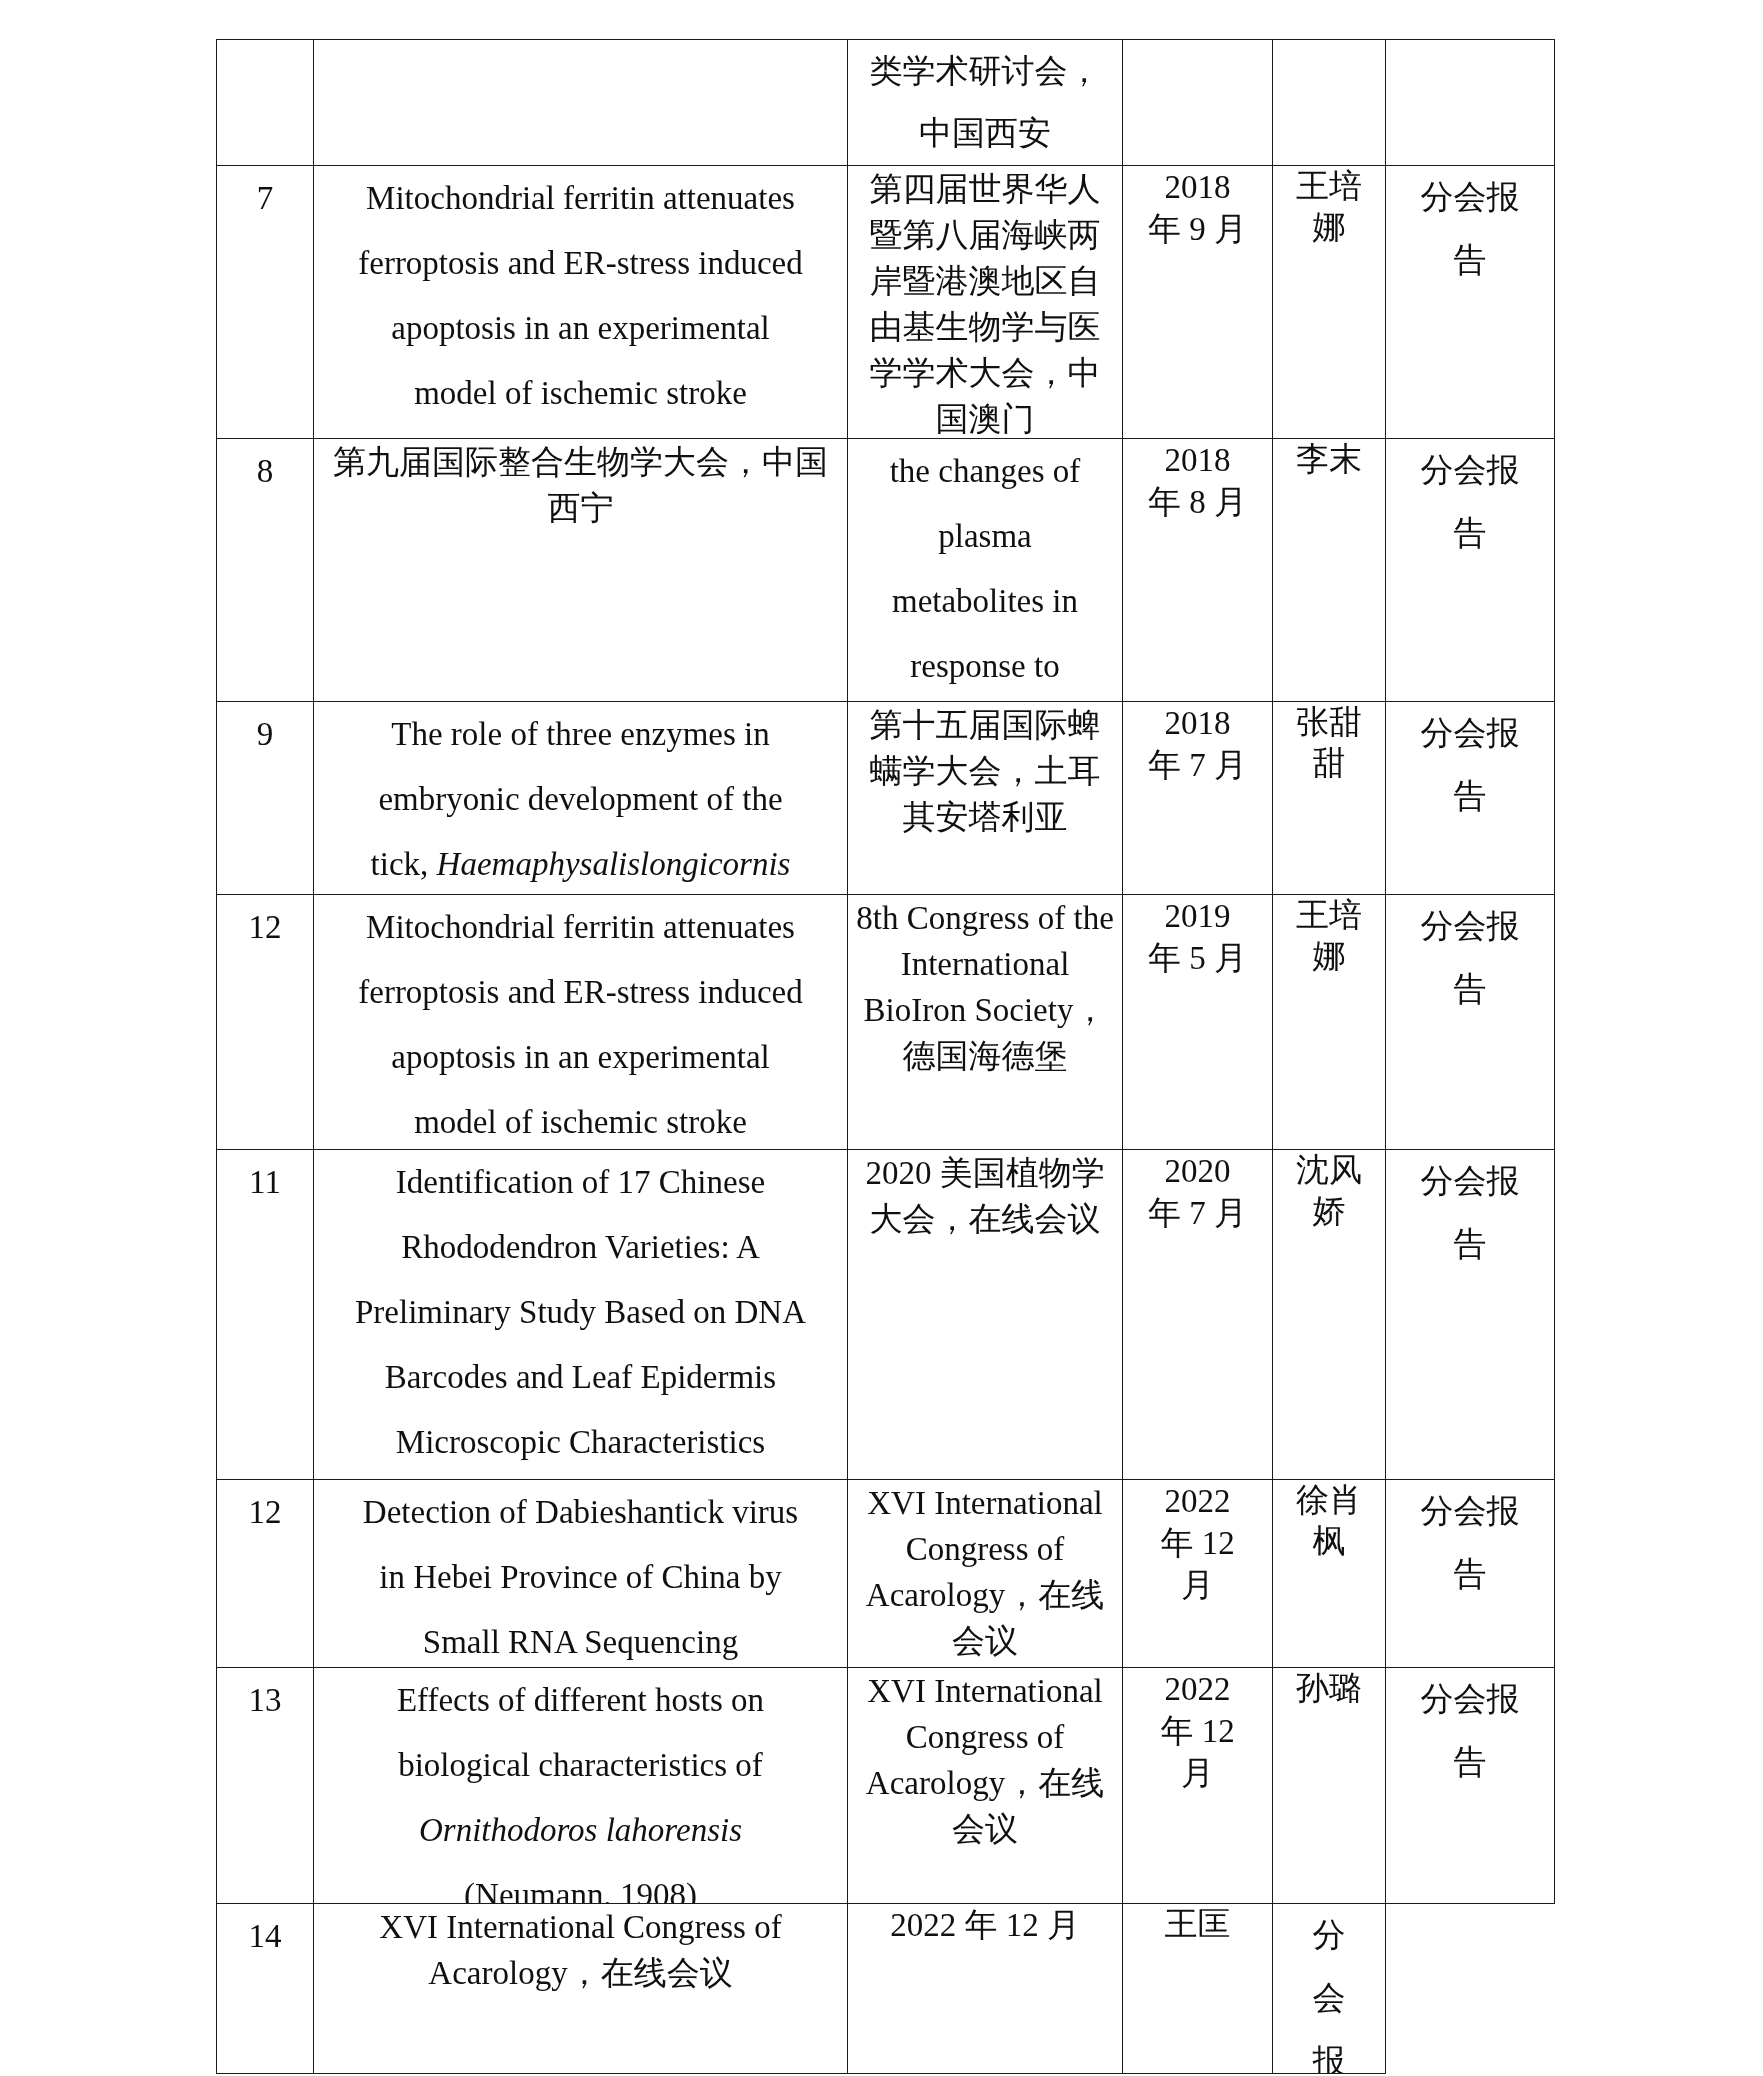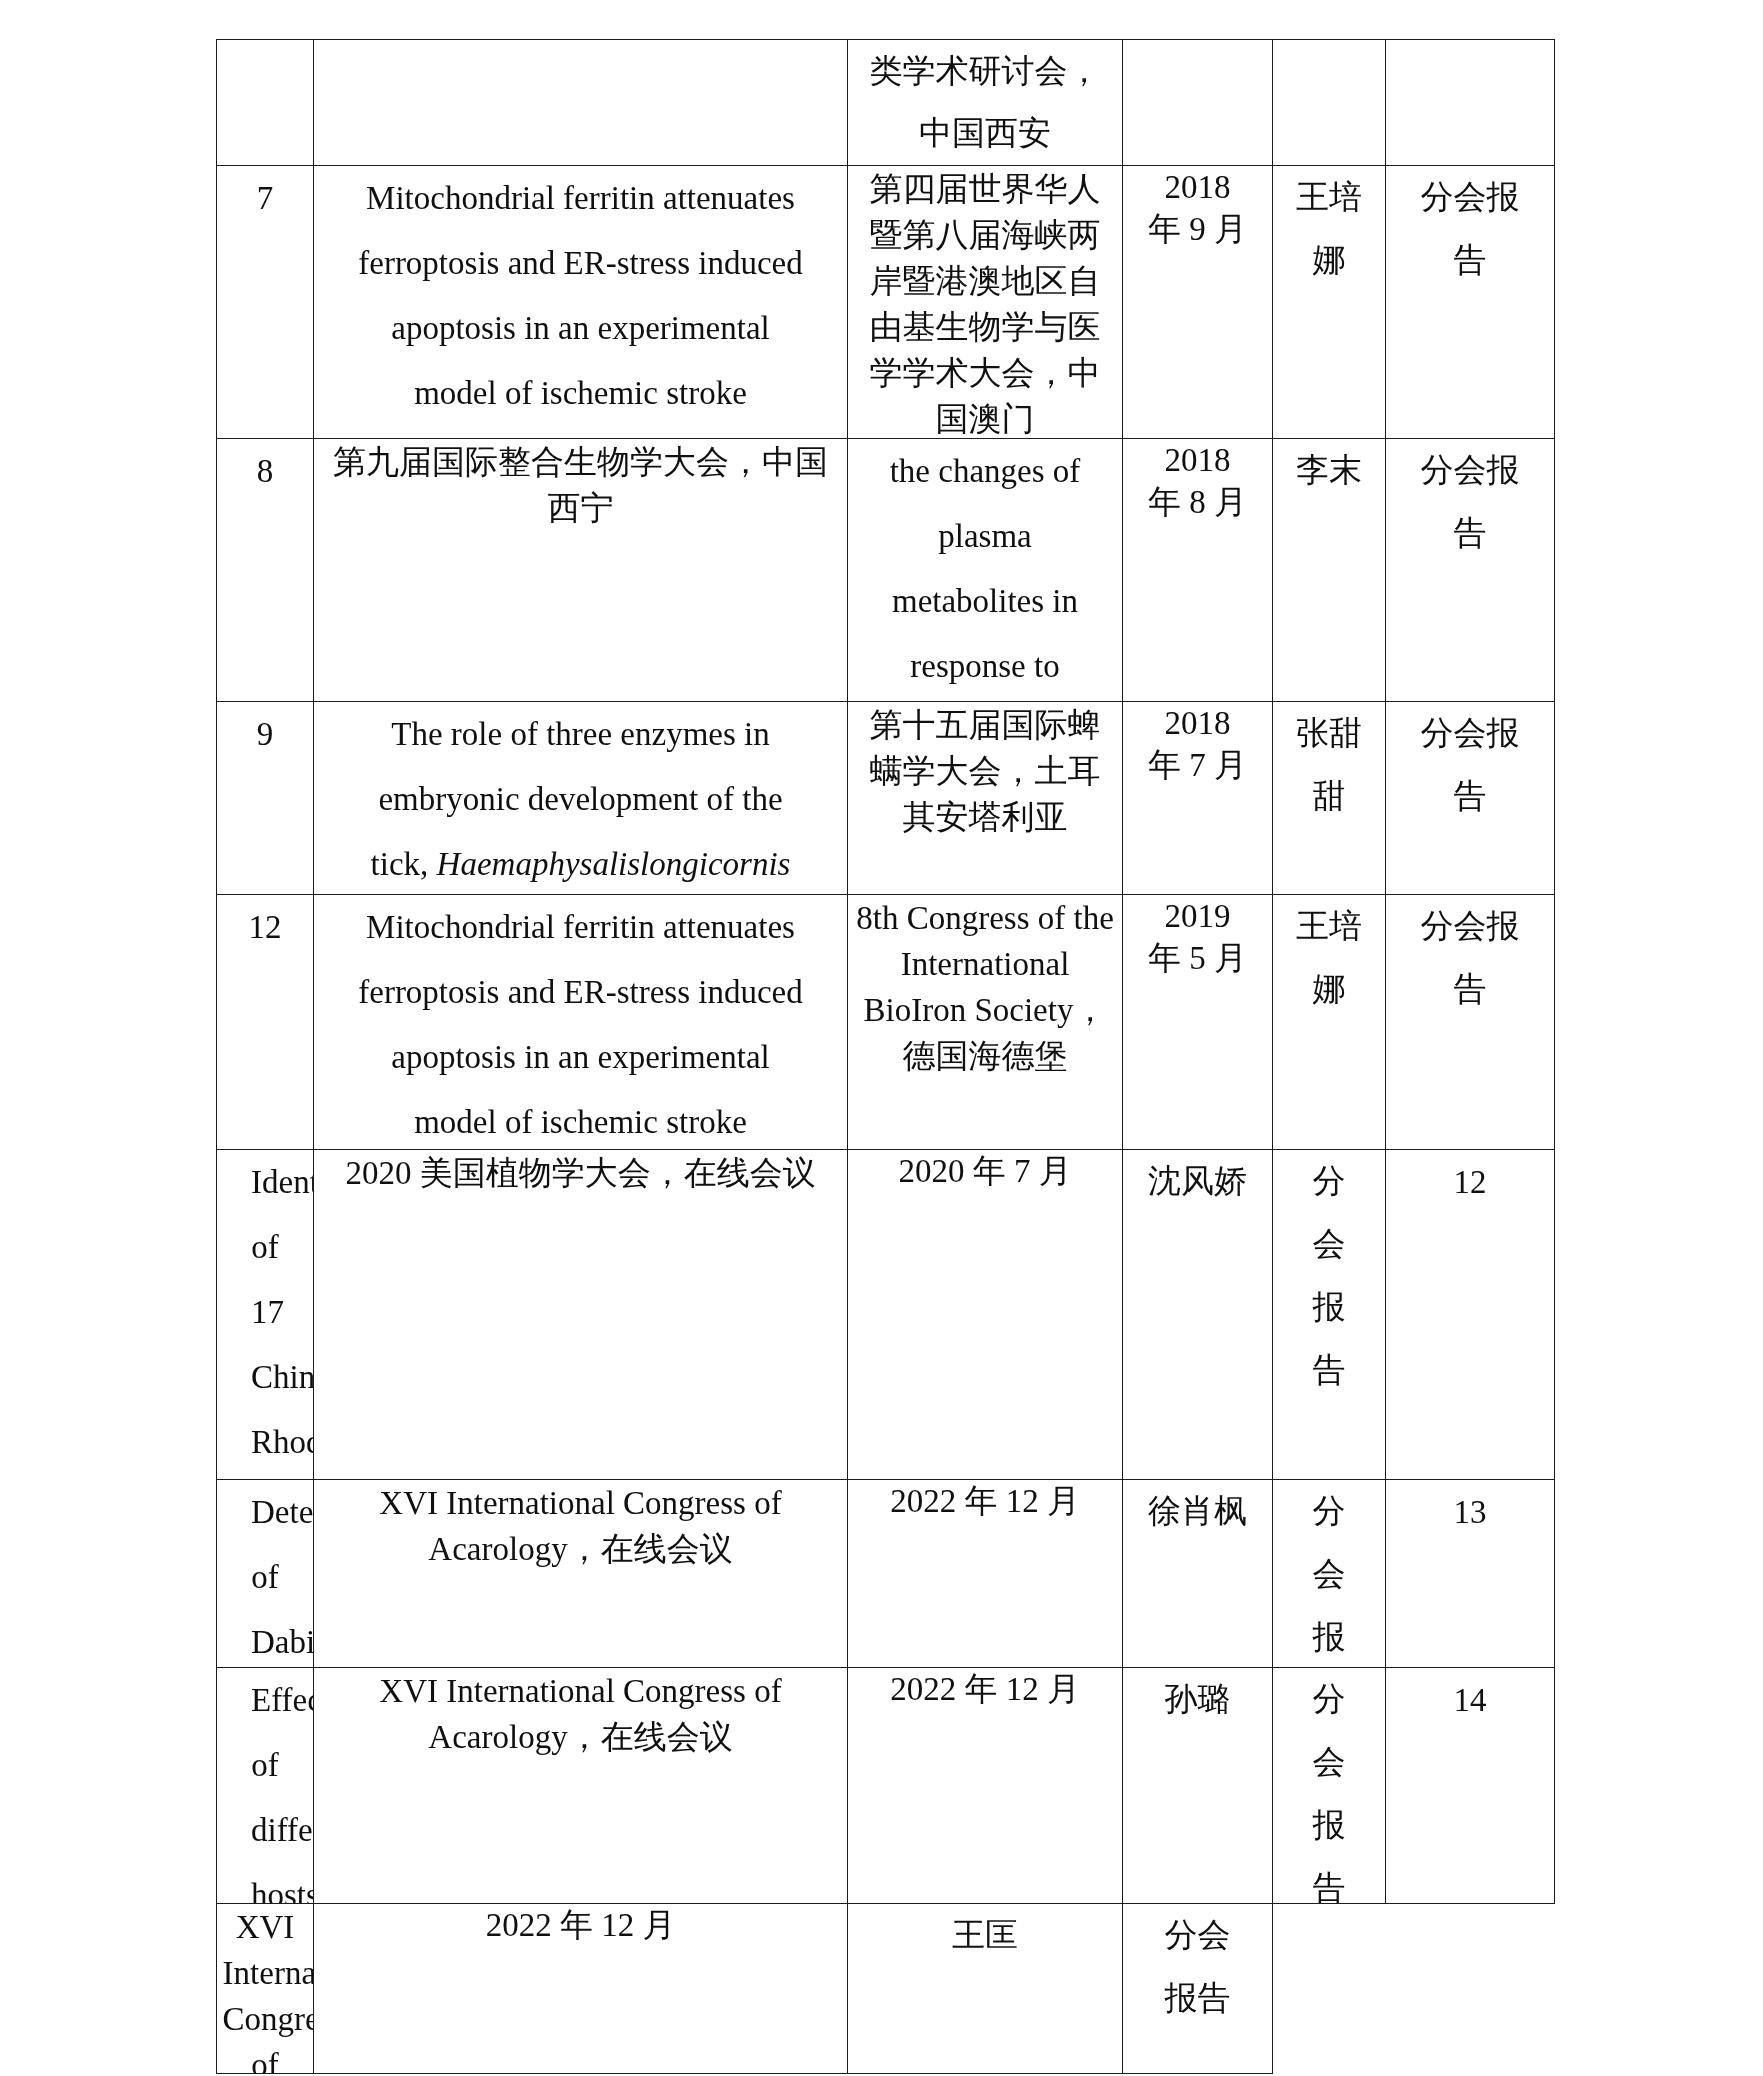--- a/index.html
+++ b/index.html
@@ -33,21 +33,21 @@
     font-size: 33px;
     background: #ffffff;
   }
   .cell .txt { display: block; width: 100%; }
 
   .col-no    { line-height: 65px; padding: 0 5.6px; }
   .col-title { line-height: 65px; padding: 0 34px; }
   .col-conf  { line-height: 46px;  padding: 0 5.6px; }
   .col-conf.lh-tall { line-height: 62px; }
   .col-date  { line-height: 42px;  padding: 0 22px; }
-  .col-name  { line-height: 63px; padding: 0 15px; }
+  .col-name  { line-height: 41px; padding: 0 15px; }
   .col-type  { line-height: 63px; padding: 0 29px; }
 
   .it { font-style: italic; }
 </style>
 </head>
 <body>
 
 <div class="page">
   <div class="table-wrap" id="pub-table" style="grid-template-rows: 126px 273px 263px 193px 255px 330px 188px 236px 170px;">
       <div class="cell col-no">
@@ -133,20 +133,23 @@
       </div>
       <div class="cell col-date">
         <span class="txt">2019 年 5 月</span>
       </div>
       <div class="cell col-name">
         <span class="txt">王培娜</span>
       </div>
       <div class="cell col-type">
         <span class="txt">分会报告</span>
       </div>
+      <div class="cell col-no">
+        <span class="txt">11</span>
+      </div>
       <div class="cell col-title">
         <span class="txt"><span class="">Identification of 17 Chinese Rhododendron Varieties: A Preliminary Study Based on DNA Barcodes and Leaf Epidermis Microscopic Characteristics</span></span>
       </div>
       <div class="cell col-conf">
         <span class="txt">2020 美国植物学大会，在线会议</span>
       </div>
       <div class="cell col-date">
         <span class="txt">2020 年 7 月</span>
       </div>
       <div class="cell col-name">

